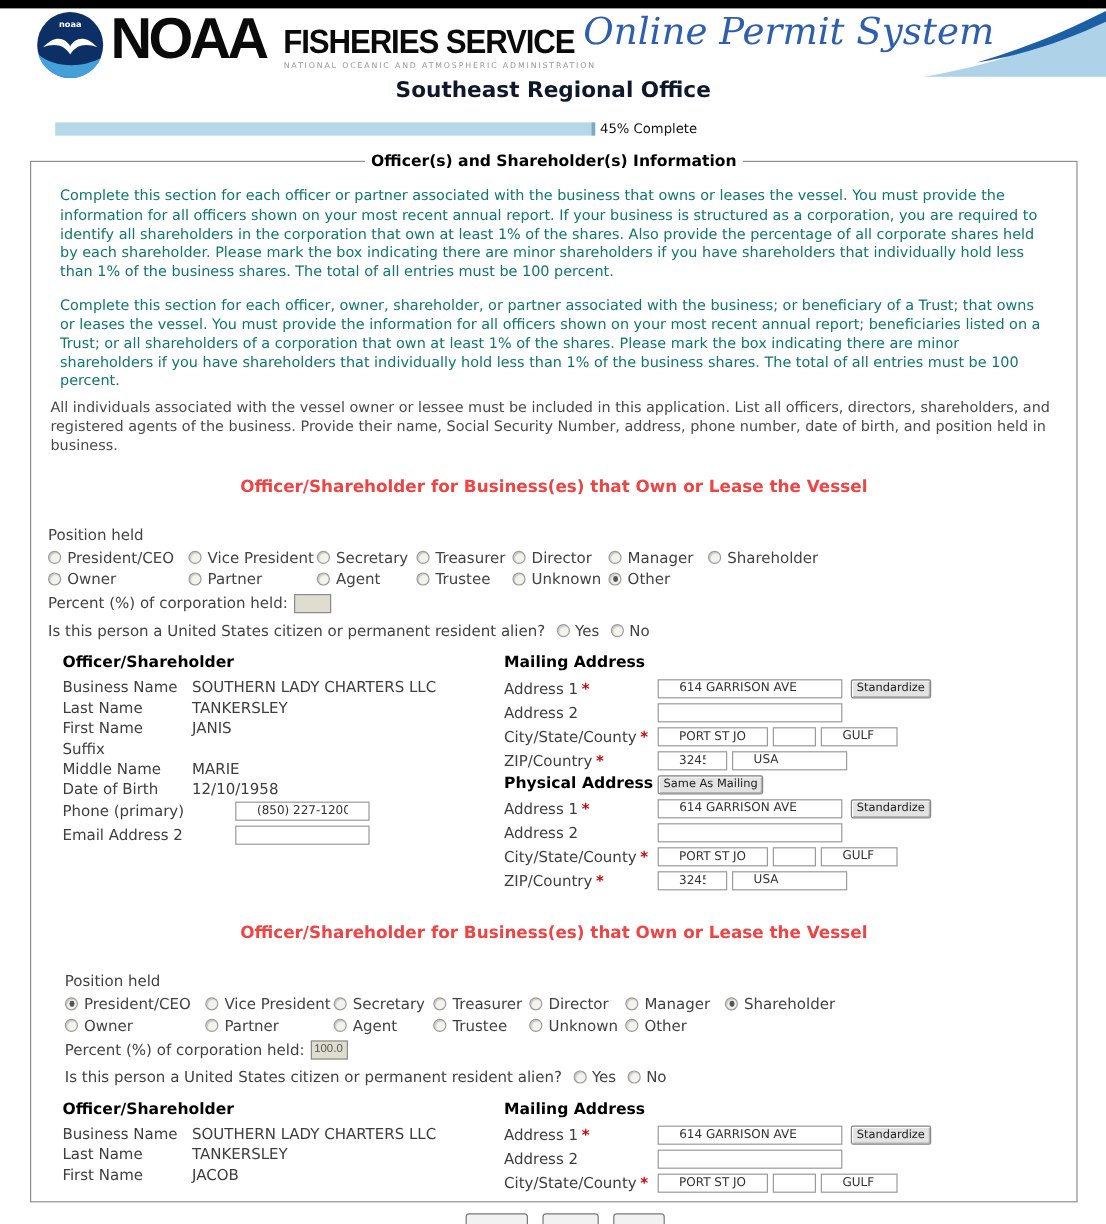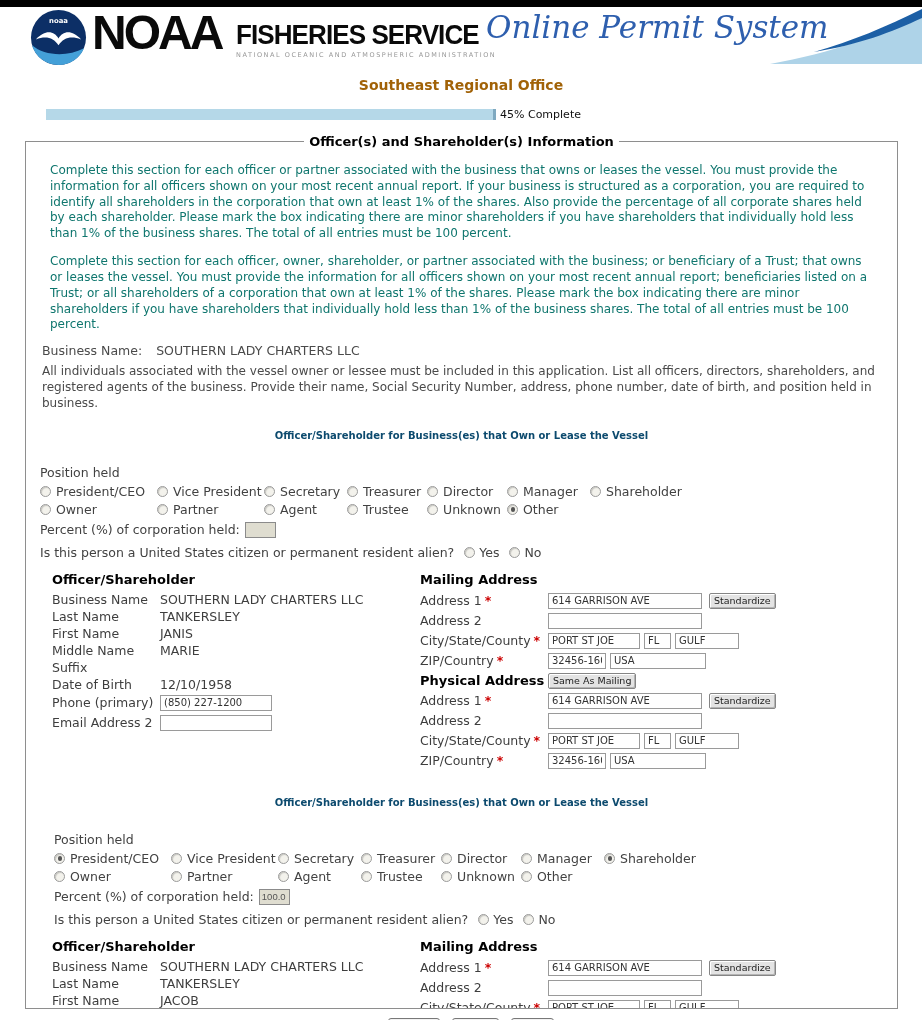--- a/index.html
+++ b/index.html
@@ -1,42 +1,42 @@
 <!DOCTYPE html>
 <html><head>
 <meta charset="utf-8">
 <style>
   * { margin:0; padding:0; box-sizing:border-box; }
   html,body { width:922px; height:1020px; overflow:hidden; background:#fff;
               font-family:"DejaVu Sans", "Liberation Sans", sans-serif; }
   .topbar { height:7px; background:#000; width:100%; }
-  .brandrow { position:relative; height:58px; }
+  .brandrow { position:relative; height:58px;text-align:center; }
   .logo { position:absolute; left:30px; top:2px; width:57px; height:57px; }
   .noaa-big { position:absolute; left:92px; top:-2px; font-family:"Liberation Sans",sans-serif;
               font-weight:bold; font-size:48px; letter-spacing:-3px; color:#0a0a0a; }
   .fish-block { position:absolute; left:236px; top:12px; }
   .fish-name { font-family:"Liberation Sans",sans-serif; font-weight:bold; font-size:28px;
                letter-spacing:-1px; color:#0a0a0a; transform:scaleX(0.93); transform-origin:left; white-space:nowrap; }
   .fish-sub { font-size:6.5px; color:#979797; letter-spacing:1.55px; margin-top:0; white-space:nowrap; }
   .script-name { position:absolute; left:486px; top:2px; font-family:"DejaVu Serif",serif;
                  font-style:italic; font-size:31px; color:#2e5fae; white-space:nowrap; }
   .swoosh { position:absolute; right:0; top:2px; width:152px; height:56px; }
-  .office { text-align:center; font-weight:bold; font-size:14px; color:#a16207; margin-top:12px; }
+  .office { text-align:center; font-weight:bold; font-size:18px; color:#0f172a; margin-top:0; }
   .progress-row { display:flex; align-items:center; margin:15px 0 0 30px;padding-left:16px; }
   .pfill { width:450px; height:11px; background:#b5d8e8; border-right:3px solid #7fa9c0; }
   .plabel { font-size:11px; color:#111; margin-left:4px; }
 
   fieldset.main { margin:13px 24px 0 25px; border:1px solid #8e8e8e; padding:2px 14px 0 14px;
                   height:875px; overflow:hidden; }
   legend { margin:0 auto; padding:0 5px; font-weight:bold; font-size:13px; color:#000; text-align:center; }
   .para { font-size:12px; color:#0f766e; line-height:1.32; margin:12px 10px 0 10px; }
   .bizline { font-size:12.5px; color:#4a4a4a; margin:10px 0 0 2px; }
   .bizline .bizval { margin-left:10px; }
   .para3 { font-size:12px; color:#4a4a4a; line-height:1.32; margin:6px 0 0 2px; }
-  .subhead { text-align:center; font-weight:bold; font-size:10px; color:#0c4a6e; margin-top:18px; }
+  .subhead { text-align:center; font-weight:bold; font-size:14px; color:#ef4444; margin-top:18px; }
   .subhead2 { margin-top:26px; }
 
   .posarea { margin-top:24px; font-size:12.5px; color:#424242; }
   .indent { margin-left:14px; }
   .posheld { margin-bottom:4px; }
   .pos-grid { display:grid; grid-template-columns:117px 107px 83px 80px 80px 83px auto; row-gap:3px; }
   .pos-cell { display:flex; align-items:center; white-space:nowrap; }
   .radio { width:11px; height:11px; border-radius:50%; background:#f3f2ec; border:1px solid #9b9b9b;
            display:inline-block; margin-right:5px; flex:none; position:relative;
            box-shadow:inset 1px 1px 1px rgba(0,0,0,.18); }
@@ -46,23 +46,23 @@
   .percent-input { width:31px; height:16px; border:1px solid #8b8b8b; background:#dfddd0;
                    font-size:9.5px; color:#555; padding:0 2px; margin-left:5px; }
   .citizen-line { display:flex; align-items:center; margin-top:7px; }
   .citizen-line .radio { margin:0 4px 0 10px; }
 
   .officer-cols { display:flex; margin:12px 0 0 12px; }
   .ocol-left { width:368px; flex:none; }
   .ocol-right { flex:1; }
   .ohead { font-weight:bold; font-size:13px; color:#000; margin-bottom:4px; }
   .frow { display:flex; align-items:center; height:17px; font-size:12.5px; color:#3e3e3e; }
-  .frow.tall { height:20px; }
+  .frow.tall { height:20px;gap:36px; }
   .flabel { width:108px; flex:none; }
-  .tin { border:1px solid #9a9a9a; height:16px; font-size:10px; color:#333; padding:0 3px;
+  .tin { border:1px solid #9a9a9a; height:16px; font-size:10px; color:#333; padding:0 17px;
          font-family:"DejaVu Sans",sans-serif; background:#fff; }
   .w112 { width:112px; } .w154 { width:154px; } .w92 { width:92px; } .w27 { width:27px; }
   .w64 { width:64px; } .w58 { width:58px; } .w96 { width:96px; }
   .arow { display:flex; align-items:center; height:20px; font-size:12.5px; color:#3e3e3e; }
   .alabel { width:128px; flex:none; }
   .star { color:#c00; font-weight:bold; margin-left:3px; }
   .gap4 { margin-left:4px; }
   .mini { font-size:9.5px; height:16px; padding:0 4px; margin-left:7px; background:#e3e3e3;
           border:1px solid #858585; border-radius:2px; color:#222; font-family:"DejaVu Sans",sans-serif;
           box-shadow:inset 1px 1px 0 #fff, inset -1px -1px 0 #b4b4b4; }
@@ -101,24 +101,20 @@
 <div class="progress-row">
   <div class="pfill"></div>
   <div class="plabel">45% Complete</div>
 </div>
 
 <fieldset class="main">
   <legend>Officer(s) and Shareholder(s) Information</legend>
 
   <div class="para">Complete this section for each officer or partner associated with the business that owns or leases the vessel. You must provide the information for all officers shown on your most recent annual report. If your business is structured as a corporation, you are required to identify all shareholders in the corporation that own at least 1% of the shares. Also provide the percentage of all corporate shares held by each shareholder. Please mark the box indicating there are minor shareholders if you have shareholders that individually hold less than 1% of the business shares. The total of all entries must be 100 percent.</div>
   <div class="para">Complete this section for each officer, owner, shareholder, or partner associated with the business; or beneficiary of a Trust; that owns or leases the vessel. You must provide the information for all officers shown on your most recent annual report; beneficiaries listed on a Trust; or all shareholders of a corporation that own at least 1% of the shares. Please mark the box indicating there are minor shareholders if you have shareholders that individually hold less than 1% of the business shares. The total of all entries must be 100 percent.</div>
-  <div class="bizline">
-    <span>Business Name:</span>
-    <span class="bizval">SOUTHERN LADY CHARTERS LLC</span>
-  </div>
   <div class="para3">All individuals associated with the vessel owner or lessee must be included in this application. List all officers, directors, shareholders, and registered agents of the business. Provide their name, Social Security Number, address, phone number, date of birth, and position held in business.</div>
 
   <div class="subhead">Officer/Shareholder for Business(es) that Own or Lease the Vessel</div>
 
   <div class="posarea">
     <div class="posheld">Position held</div>
     <div class="pos-grid">
         <span class="pos-cell">
           <span class="radio"></span>
           <span>President/CEO</span>
@@ -194,26 +190,26 @@
         </div>
       <div class="frow">
           <span class="flabel">Last Name</span>
           <span>TANKERSLEY</span>
         </div>
       <div class="frow">
           <span class="flabel">First Name</span>
           <span>JANIS</span>
         </div>
       <div class="frow">
+          <span class="flabel">Suffix</span>
+          <span></span>
+        </div>
+      <div class="frow">
           <span class="flabel">Middle Name</span>
           <span>MARIE</span>
-        </div>
-      <div class="frow">
-          <span class="flabel">Suffix</span>
-          <span></span>
         </div>
       <div class="frow">
           <span class="flabel">Date of Birth</span>
           <span>12/10/1958</span>
         </div>
       <div class="frow tall">
           <span class="flabel">Phone (primary)</span>
           <input class="tin w112" value="(850) 227-1200" style="">
         </div>
       <div class="frow tall">

